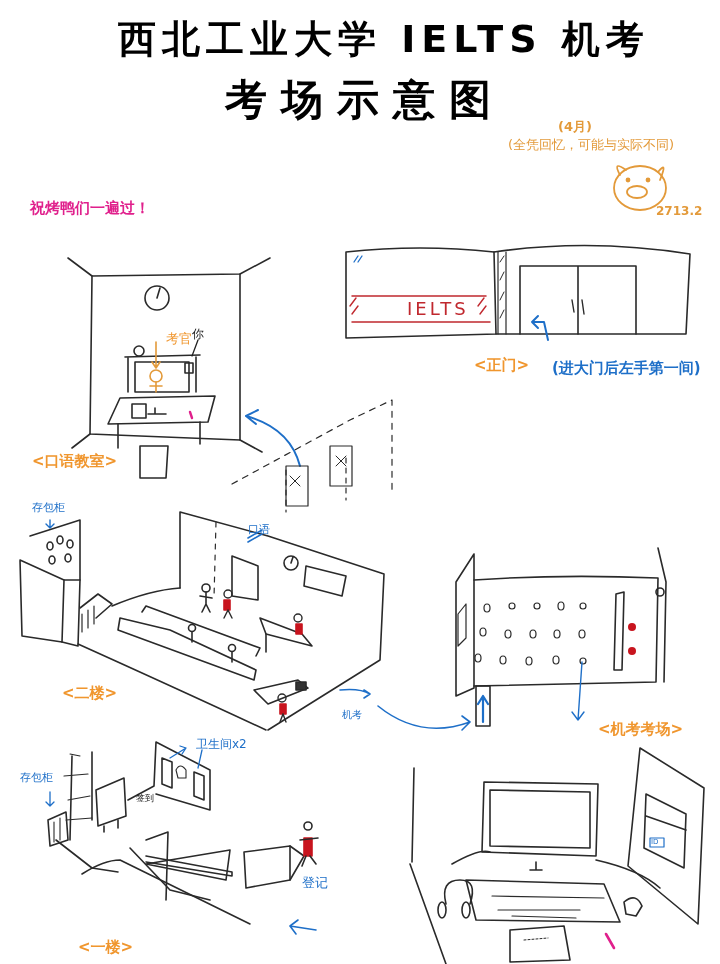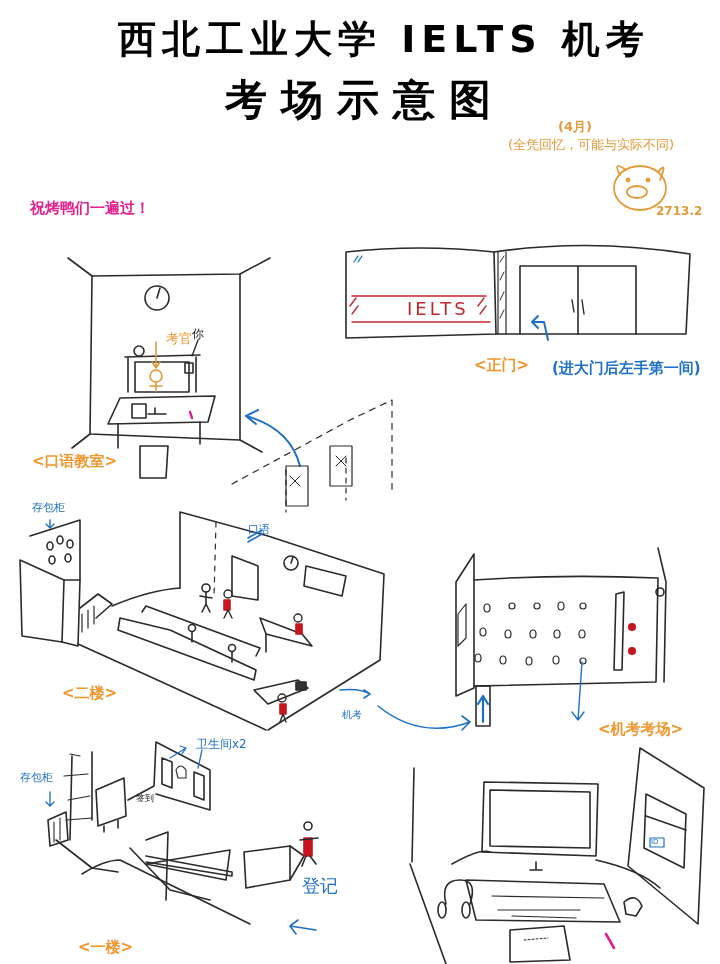--- a/index.html
+++ b/index.html
@@ -227,16 +227,16 @@
 <div class="abs label-blue" style="left:32px; top:500px;">存包柜</div>
 <div class="abs label-blue" style="left:248px; top:522px;font-family:Liberation Serif, serif;">口语</div>
 <div class="abs label-orange" style="left:62px; top:684px;">&lt;二楼&gt;</div>
 <div class="abs label-blue" style="left:342px; top:708px; font-size:10px;">机考</div>
 
 <div class="abs label-orange" style="left:598px; top:698px;margin-top:22px;">&lt;机考考场&gt;</div>
 
 <div class="abs label-blue" style="left:20px; top:770px;">存包柜</div>
 <div class="abs label-blue" style="left:196px; top:736px; font-size:12px;">卫生间x2</div>
 <div class="abs label-black" style="left:101px; top:792px; font-size:9px;margin-left:35px;">签到</div>
-<div class="abs label-blue" style="left:302px; top:874px; font-size:18px;">登记</div>
+<div class="abs label-blue" style="left:302px; top:874px; font-size:13px;">登记</div>
 <div class="abs label-orange" style="left:78px; top:938px;">&lt;一楼&gt;</div>
 
 <div class="abs label-blue" style="left:651px; top:838px; font-size:7px;">ID</div>
 
 </body></html>

